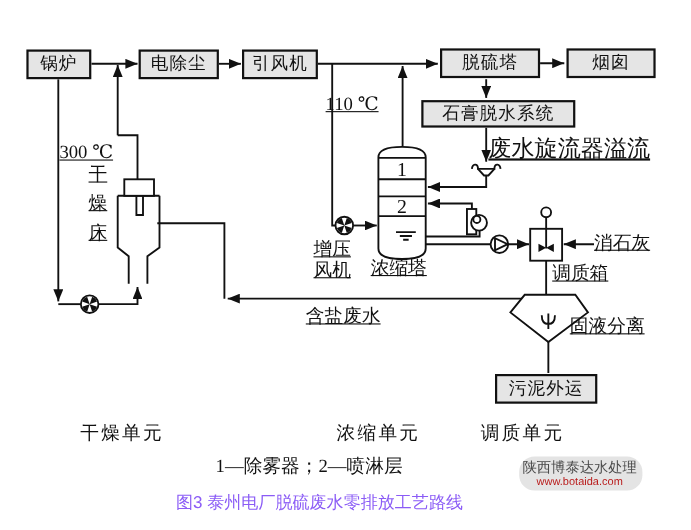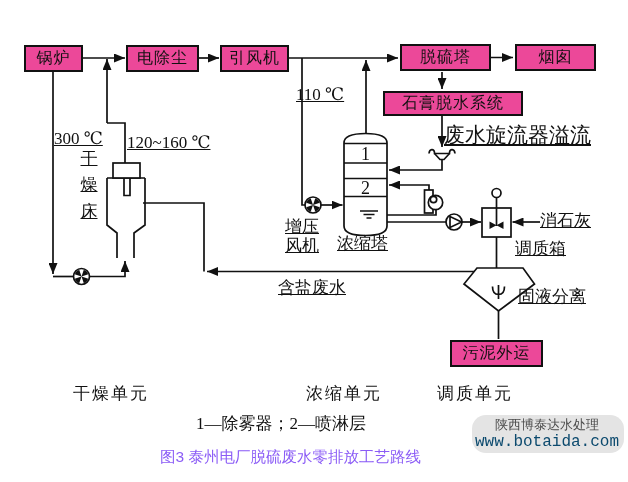--- a/index.html
+++ b/index.html
@@ -1,34 +1,34 @@
 <!DOCTYPE html>
 <html><head>
 <meta charset="utf-8">
 <style>
   html,body{margin:0;padding:0;background:#fff;}
   #stage{position:relative;width:628px;height:482px;background:#ffffff;overflow:hidden;
          font-family:"Liberation Serif","DejaVu Serif",serif;color:#111;}
   #flow-svg{position:absolute;left:0;top:0;}
-  .pbox{position:absolute;border:2px solid #111;background:#ec4899;display:flex;
+  .pbox{position:absolute;border:2px solid #111;background:#e5e5e5;display:flex;
         align-items:center;justify-content:center;font-size:16px;letter-spacing:1px;
         white-space:nowrap;box-sizing:border-box;}
   .lbl{position:absolute;font-size:17px;white-space:nowrap;line-height:1.1;text-decoration:underline;}
   .lbl-sm{font-size:21px;}
   .vert{white-space:normal;word-break:break-all;text-align:center;line-height:1.55;}
   .wrap2{white-space:normal;word-break:break-all;text-align:center;line-height:1.12;}
   .zone-num{position:absolute;width:43px;text-align:center;font-size:18px;}
   .unit{position:absolute;font-size:17px;letter-spacing:2px;white-space:nowrap;}
   .legend{position:absolute;font-size:17px;white-space:nowrap;}
   .caption{position:absolute;font-family:"Liberation Sans","DejaVu Sans",sans-serif;
            font-size:15.5px;color:#8b5cf6;white-space:nowrap;text-align:center;}
   .watermark{position:absolute;background:#e4e4e4;border-radius:14px;padding:3px 5px 2px 3px;
              text-align:center;line-height:1.15;}
   .wm1{font-family:"Liberation Sans","DejaVu Sans",sans-serif;font-size:13px;color:#4a4a4a;white-space:nowrap;}
-  .wm2{font-family:Liberation Mono, monospace;font-size:16px;color:#0c4a6e;white-space:nowrap;}
+  .wm2{font-family:Liberation Sans, sans-serif;font-size:10px;color:#b91c1c;white-space:nowrap;}
 </style>
 </head>
 <body>
 
 <div id="stage">
 
   <svg id="flow-svg" width="628" height="482" viewBox="0 0 628 482">
     <defs>
       <marker id="arw" markerUnits="userSpaceOnUse" markerWidth="11" markerHeight="9" refX="11" refY="4.5" orient="auto">
         <path d="M0,0 L11,4.5 L0,9 Z" fill="#111"></path>
@@ -140,28 +140,27 @@
 
   <div class="pbox" style="left:24px;top:45px;width:59px;height:27px;">锅炉</div>
   <div class="pbox" style="left:126px;top:45px;width:73px;height:27px;">电除尘</div>
   <div class="pbox" style="left:220px;top:45px;width:69px;height:27px;">引风机</div>
   <div class="pbox" style="left:400px;top:44px;width:91px;height:27px;">脱硫塔</div>
   <div class="pbox" style="left:515px;top:44px;width:81px;height:27px;">烟囱</div>
   <div class="pbox" style="left:383px;top:91px;width:140px;height:25px;">石膏脱水系统</div>
   <div class="pbox" style="left:450px;top:340px;width:93px;height:27px;">污泥外运</div>
 
   <div class="lbl" style="left:54px;top:130px;">300 ℃</div>
-  <div class="lbl" style="left:127px;top:134px;">120~160 ℃</div>
   <div class="lbl" style="left:296px;top:86px;">110 ℃</div>
   <div class="lbl vert" style="left:79px;top:146px;width:20px;">干燥床</div>
   <div class="lbl wrap2" style="left:284px;top:217px;width:36px;">增压风机</div>
   <div class="lbl" style="left:337px;top:235px;">浓缩塔</div>
   <div class="lbl lbl-sm" style="left:444px;top:124px;">废水旋流器溢流</div>
   <div class="lbl" style="left:540px;top:212px;">消石灰</div>
-  <div class="lbl" style="left:515px;top:240px;text-align:center;">调质箱</div>
+  <div class="lbl" style="left:502px;top:240px;text-align:center;">调质箱</div>
   <div class="lbl" style="left:278px;top:279px;">含盐废水</div>
   <div class="lbl" style="left:518px;top:288px;">固液分离</div>
 
   <div class="zone-num" style="left:344px;top:144px;">1</div>
   <div class="zone-num" style="left:344px;top:178px;">2</div>
 
   <div class="unit" style="left:73px;top:382px;">干燥单元</div>
   <div class="unit" style="left:437px;top:382px;">调质单元</div>
   <div class="unit" style="left:306px;top:382px;">浓缩单元</div>
 

